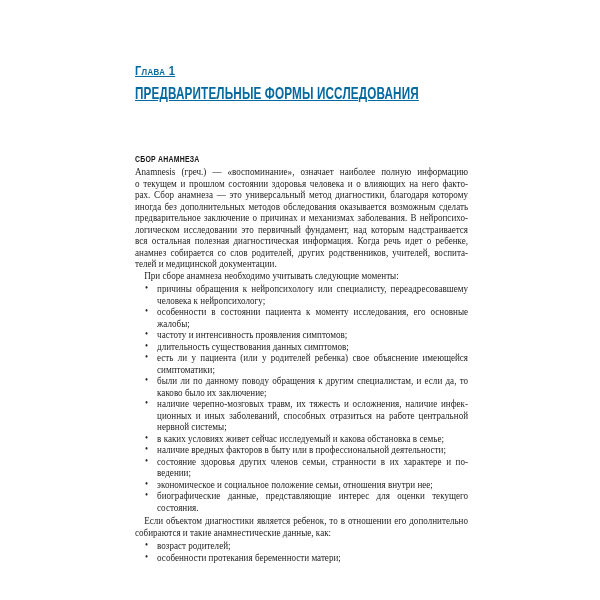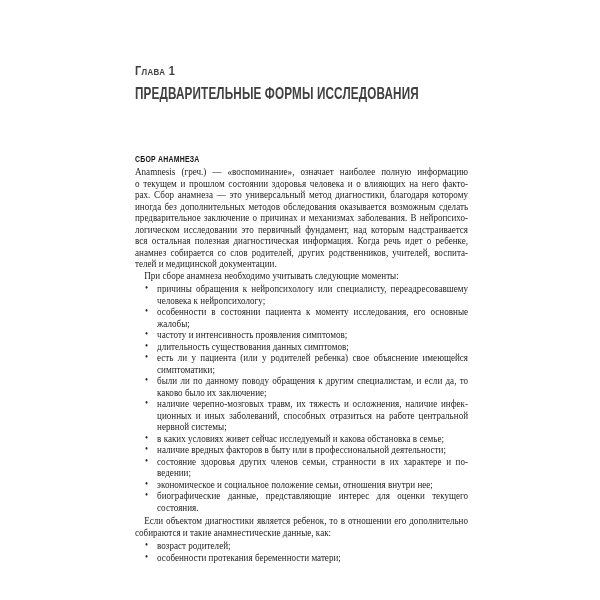--- a/index.html
+++ b/index.html
@@ -10,21 +10,22 @@
     background: #ffffff;
     overflow: hidden;
     font-family: "Liberation Serif", serif;
     color: #242424;
   }
   .chapter {
     position: absolute;
     left: 135px;
     top: 64px;
     font-family: "Liberation Sans", sans-serif;
-    color: #404040;
+    color: #0369a1;
+    text-decoration: underline;
   }
   .chapter-label {
     font-weight: bold;
     font-size: 12.5px;
     font-variant: small-caps;
     letter-spacing: 0.4px;
     transform: scaleX(0.88);
     transform-origin: 0 0;
     white-space: nowrap;
   }

